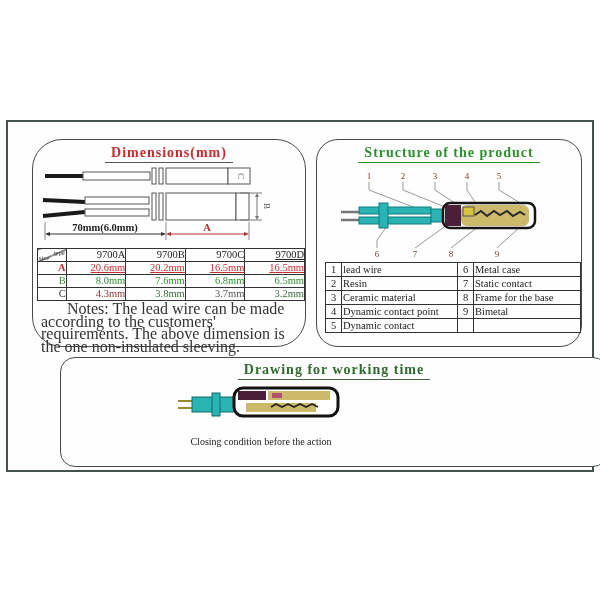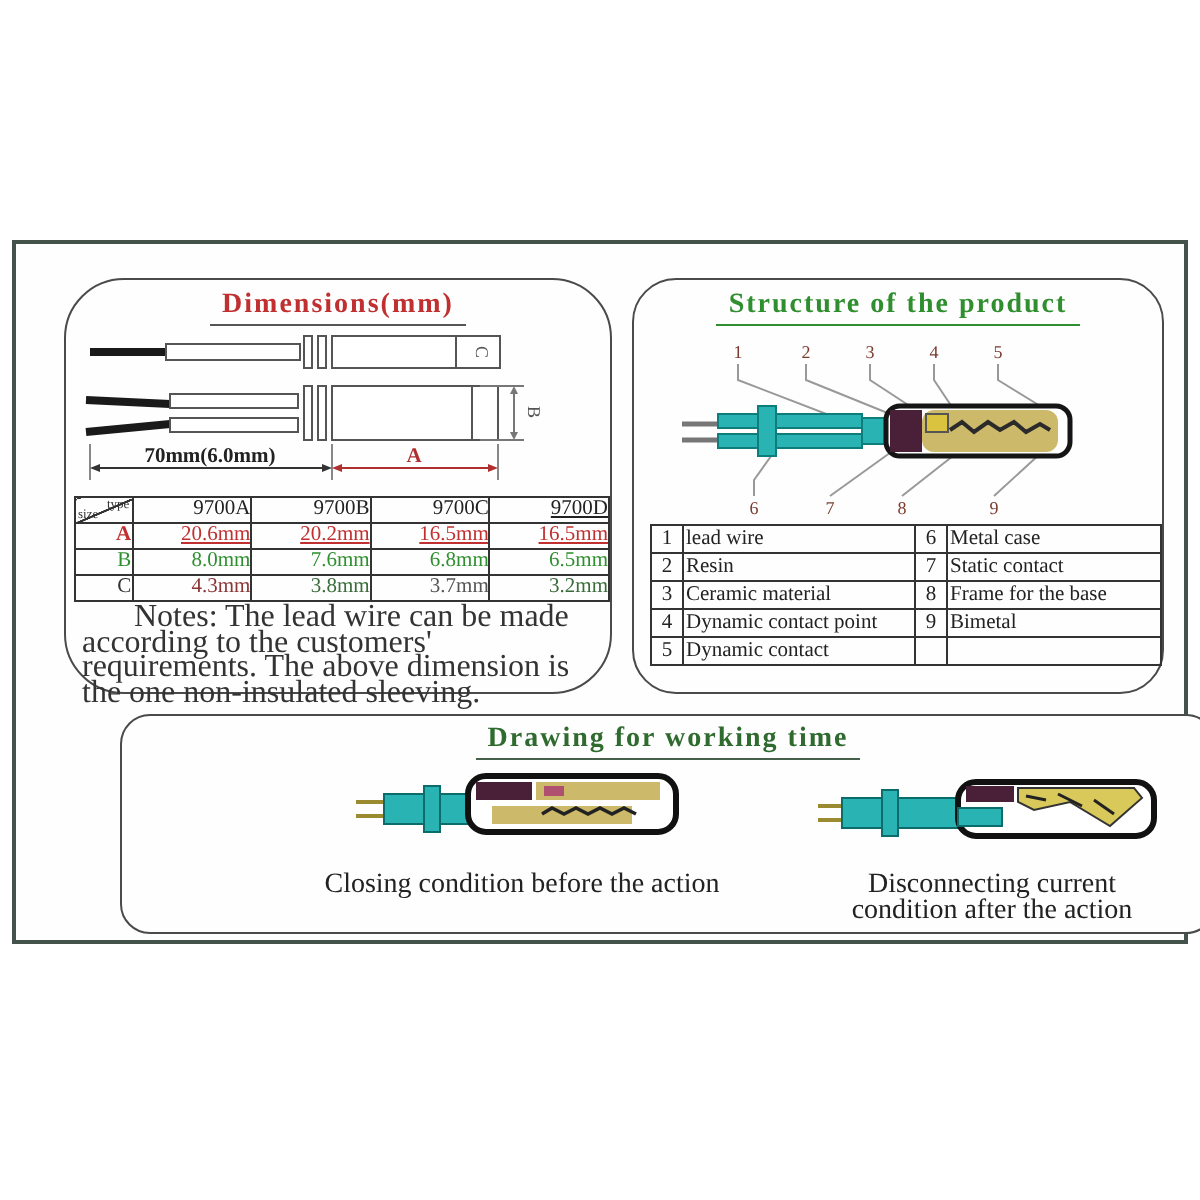--- a/index.html
+++ b/index.html
@@ -63,21 +63,21 @@
   table.legend td{
     border:1px solid #333;height:13px;line-height:13px;padding:0 1px;
     overflow:hidden;white-space:nowrap;color:#222;
   }
   td.num{text-align:center;width:13px;}
   td.lab{text-align:left;}
 
   .svg-abs{position:absolute;}
 
   .work-block{position:absolute;top:26px;text-align:center;}
-  .work-caption{font-size:14px;color:#222;margin-top:6px;line-height:12.5px;}
+  .work-caption{font-size:10px;color:#222;margin-top:6px;line-height:12.5px;}
 </style>
 </head>
 <body>
 
 <div class="frame"></div>
 
 <div class="panel panel-dimensions">
   <div class="panel-title t-red" style="top:5px;">
     <span>Dimensions(mm)</span>
   </div>
@@ -258,29 +258,13 @@
       <rect x="58" y="4" width="104" height="28" rx="9" fill="#ffffff" stroke="#111" stroke-width="3"></rect>
       <rect x="62" y="7" width="28" height="9" fill="#4a2038"></rect>
       <rect x="92" y="7" width="62" height="9" fill="#cdb96a"></rect>
       <rect x="96" y="9" width="10" height="5" fill="#b05070"></rect>
       <rect x="70" y="19" width="70" height="9" fill="#cdb96a"></rect>
       <path d="M95,23 l5,-3 l6,3 l6,-3 l6,3 l6,-3 l6,3 l6,-3 l6,3" stroke="#222" stroke-width="1.8" fill="none"></path>
     </svg>
     <div class="work-caption">Closing condition before the action</div>
   </div>
 
-  <div class="work-block" style="left:330px;width:210px;">
-    <svg width="175" height="42" viewBox="0 0 175 42">
-      <path d="M0,19 h14 M0,26 h14" stroke="#9a8a30" stroke-width="2"></path>
-      <rect x="12" y="15" width="62" height="15" fill="#2ab3b3" stroke="#0c6c6c"></rect>
-      <rect x="32" y="11" width="8" height="23" fill="#2ab3b3" stroke="#0c6c6c"></rect>
-      <rect x="70" y="7" width="98" height="27" rx="9" fill="#ffffff" stroke="#111" stroke-width="3"></rect>
-      <rect x="70" y="20" width="22" height="9" fill="#2ab3b3" stroke="#0c6c6c"></rect>
-      <rect x="74" y="9" width="24" height="8" fill="#4a2038"></rect>
-      <polygon points="100,10 158,10 162,15 146,29 126,17 108,21 100,17" fill="#d9c95a" stroke="#333" stroke-width="1"></polygon>
-      <path d="M104,14 l10,2 M120,13 l12,6 M138,16 l10,7" stroke="#222" stroke-width="1.5" fill="none"></path>
-    </svg>
-    <div class="work-caption">
-      <div>Disconnecting current</div>
-      <div>condition after the action</div>
-    </div>
-  </div>
 </div>
 
 </body></html>

